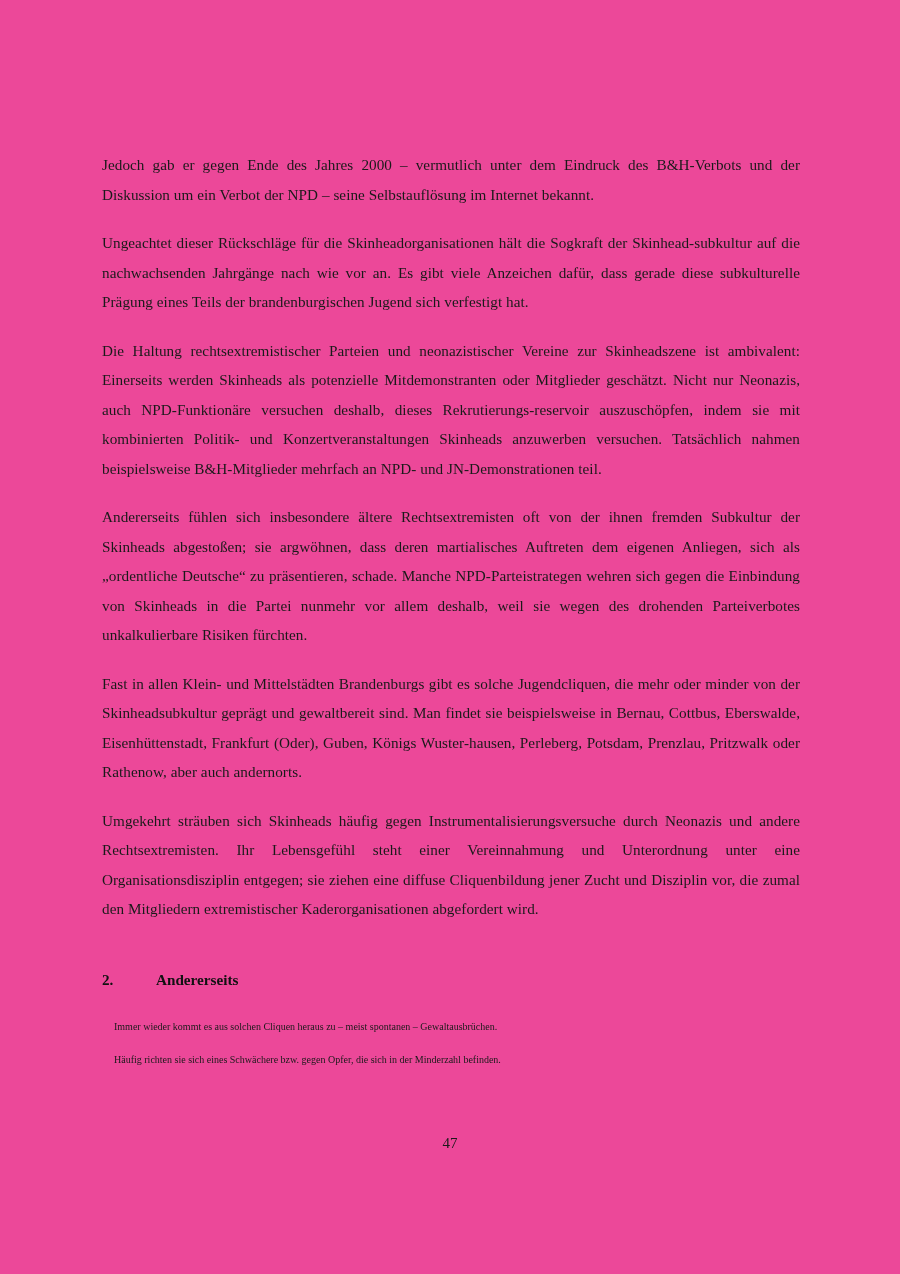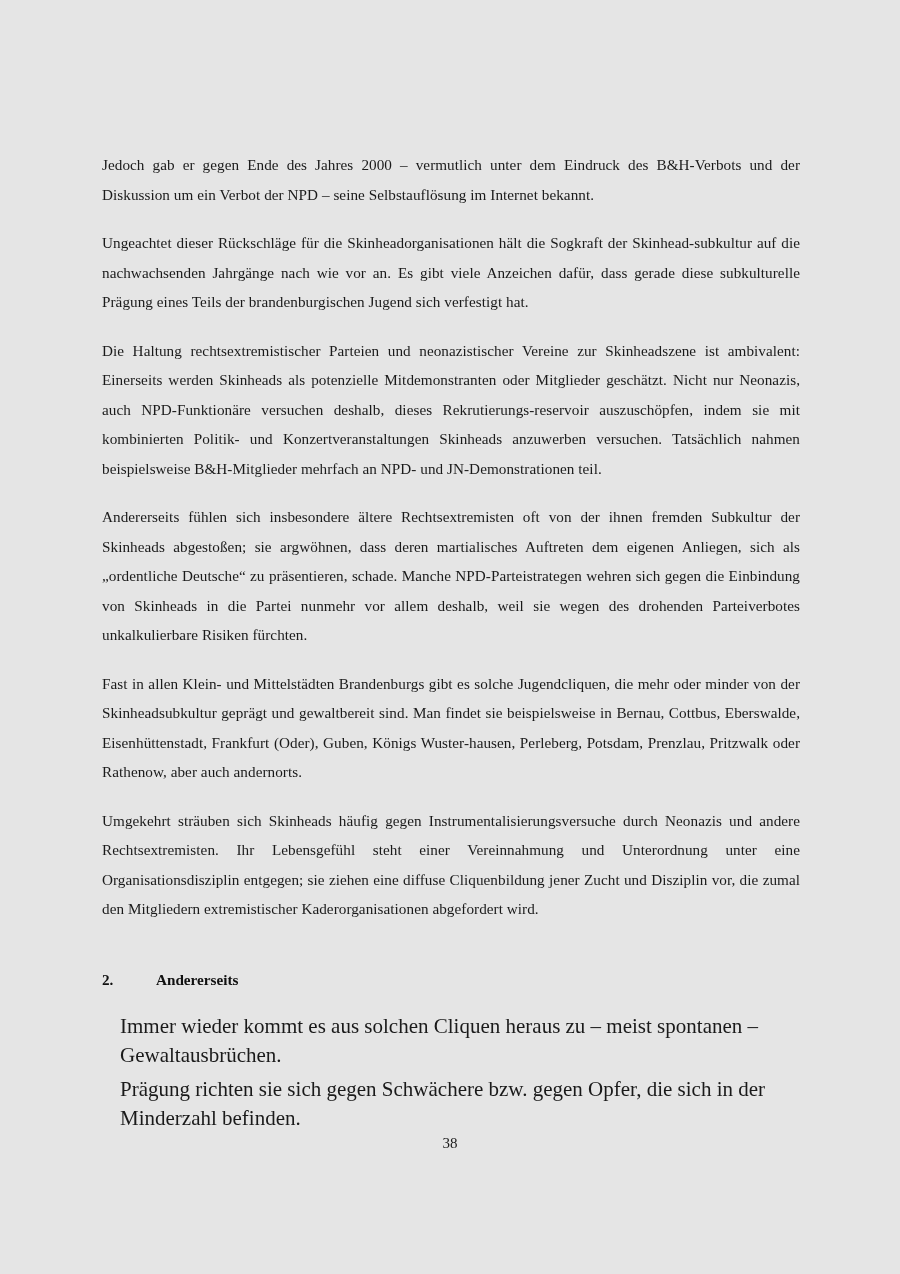--- a/index.html
+++ b/index.html
@@ -12,21 +12,21 @@
     height: 1274px;
     font-family: "Liberation Serif", serif;
     color: #161616;
     -webkit-font-smoothing: antialiased;
   }
   .page {
     position: relative;
     width: 900px;
     height: 1274px;
     box-sizing: border-box;
-    background: #e5e5e5;
+    background: #ec4899;
     overflow: hidden;
   }
   .content {
     position: absolute;
     left: 102px;
     top: 150px;
     width: 698px;
   }
   p.para {
     margin: 0 0 19px 0;
@@ -46,22 +46,22 @@
     font-weight: bold;
     line-height: 24px;
     color: #111111;
     display: flex;
   }
   .section-heading .num {
     width: 54px;
     flex: 0 0 54px;
   }
   .tail-para {
-    margin: 0 0 4px 18px;
-    font-size: 21px;
+    margin: 0 0 4px 12px;
+    font-size: 10px;
     line-height: 29.5px;
     text-align: left;
     color: #1a1a1a;
   }
   .page-number {
     position: absolute;
     left: 0;
     right: 0;
     top: 1135px;
     text-align: center;
@@ -82,18 +82,18 @@
     <p class="para">Andererseits fühlen sich insbesondere ältere Rechtsextremisten oft von der ihnen fremden Subkultur der Skinheads abgestoßen; sie argwöhnen, dass deren martialisches Auftreten dem eigenen Anliegen, sich als „ordentliche Deutsche“ zu präsentieren, schade. Manche NPD-Parteistrategen wehren sich gegen die Einbindung von Skinheads in die Partei nunmehr vor allem deshalb, weil sie wegen des drohenden Parteiverbotes unkalkulierbare Risiken fürchten.</p>
     <p class="para">Fast in allen Klein- und Mittelstädten Brandenburgs gibt es solche Jugendcliquen, die mehr oder minder von der Skinheadsubkultur geprägt und gewaltbereit sind. Man findet sie beispielsweise in Bernau, Cottbus, Eberswalde, Eisenhüttenstadt, Frankfurt (Oder), Guben, Königs Wuster-hausen, Perleberg, Potsdam, Prenzlau, Pritzwalk oder Rathenow, aber auch andernorts.</p>
     <p class="para">Umgekehrt sträuben sich Skinheads häufig gegen Instrumentalisierungsversuche durch Neonazis und andere Rechtsextremisten. Ihr Lebensgefühl steht einer Vereinnahmung und Unterordnung unter eine Organisationsdisziplin entgegen; sie ziehen eine diffuse Cliquenbildung jener Zucht und Disziplin vor, die zumal den Mitgliedern extremistischer Kaderorganisationen abgefordert wird.</p>
 
     <div class="section-heading">
       <span class="num">2.</span>
       <span>Andererseits</span>
     </div>
 
     <p class="tail-para">Immer wieder kommt es aus solchen Cliquen heraus zu – meist spontanen – Gewaltausbrüchen.</p>
-    <p class="tail-para">Prägung richten sie sich gegen Schwächere bzw. gegen Opfer, die sich in der Minderzahl befinden.</p>
+    <p class="tail-para">Häufig richten sie sich eines Schwächere bzw. gegen Opfer, die sich in der Minderzahl befinden.</p>
 
   </div>
 
-  <div class="page-number">38</div>
+  <div class="page-number">47</div>
 </div>
 
 </body></html>

